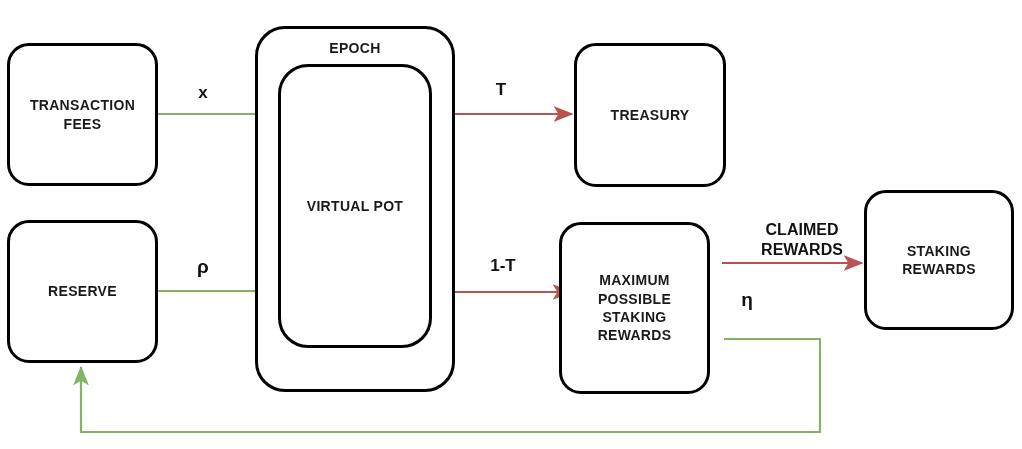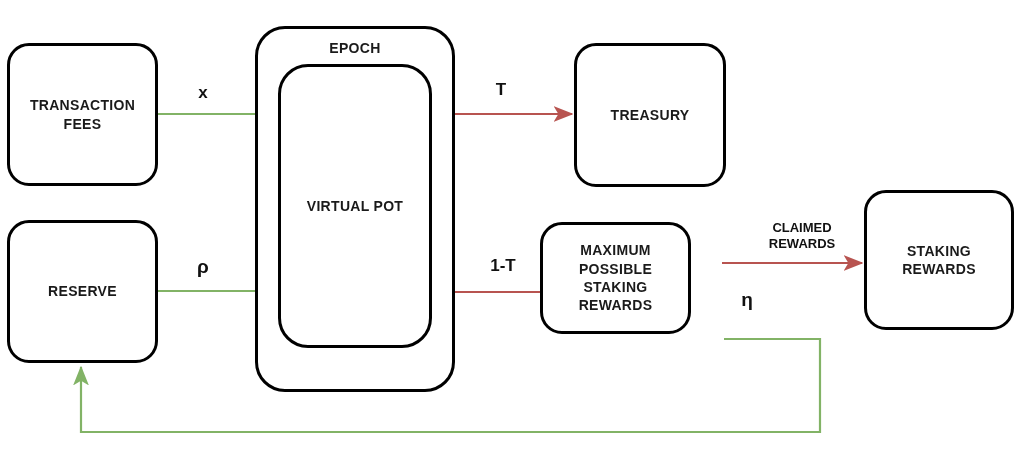--- a/index.html
+++ b/index.html
@@ -73,34 +73,34 @@
     width: 151px;
     height: 143px;
   }
   #node-treasury {
     left: 574px;
     top: 43px;
     width: 152px;
     height: 144px;
   }
   #node-mpsr {
-    left: 540px;
+    left: 559px;
     top: 222px;
     width: 151px;
-    height: 112px;
+    height: 172px;
   }
   #node-staking-rewards {
     left: 864px;
     top: 190px;
     width: 150px;
     height: 140px;
   }
   .edge-label {
     position: absolute;
-    font-size: 13px;
+    font-size: 16px;
     font-weight: bold;
     color: #111111;
     text-align: center;
     line-height: 1.22;
     white-space: pre-line;
   }
   .edge-label.greek {
     font-size: 19px;
   }
   .edge-label.big {

